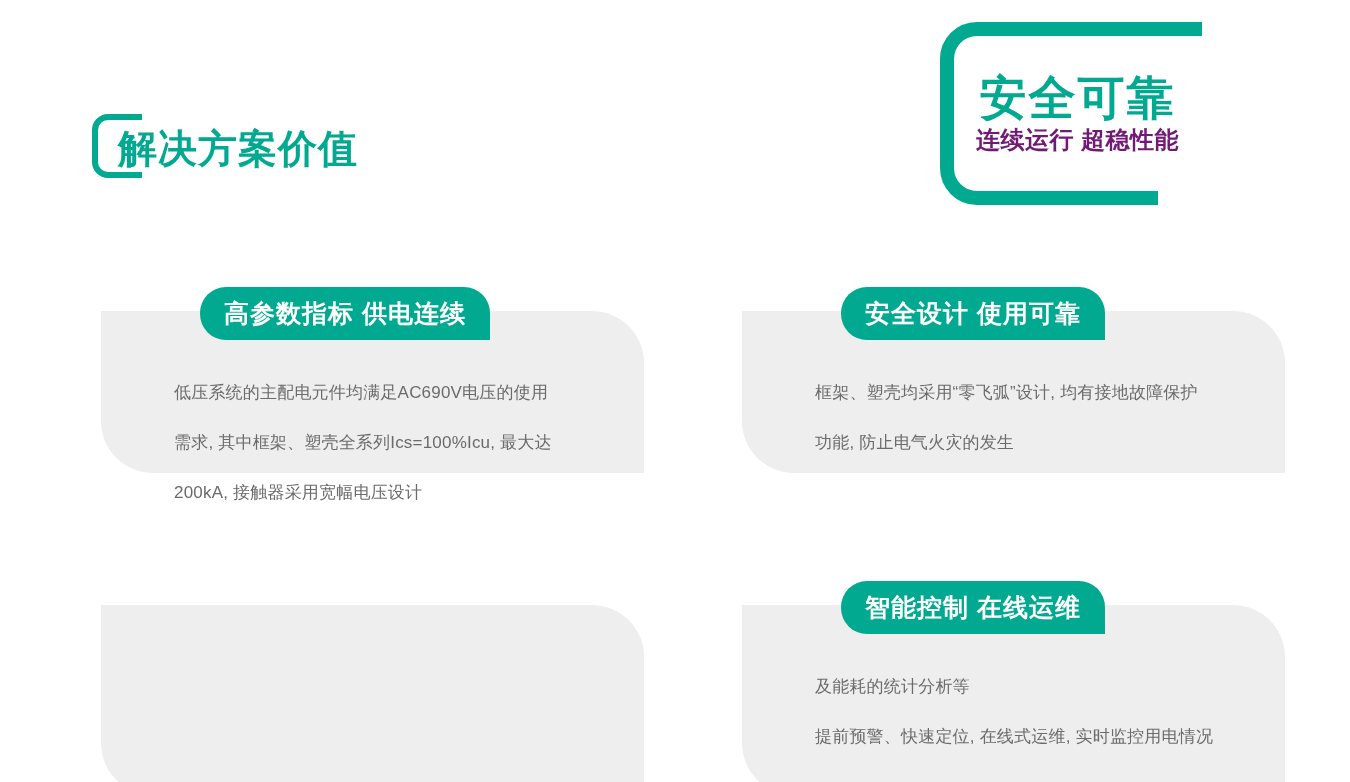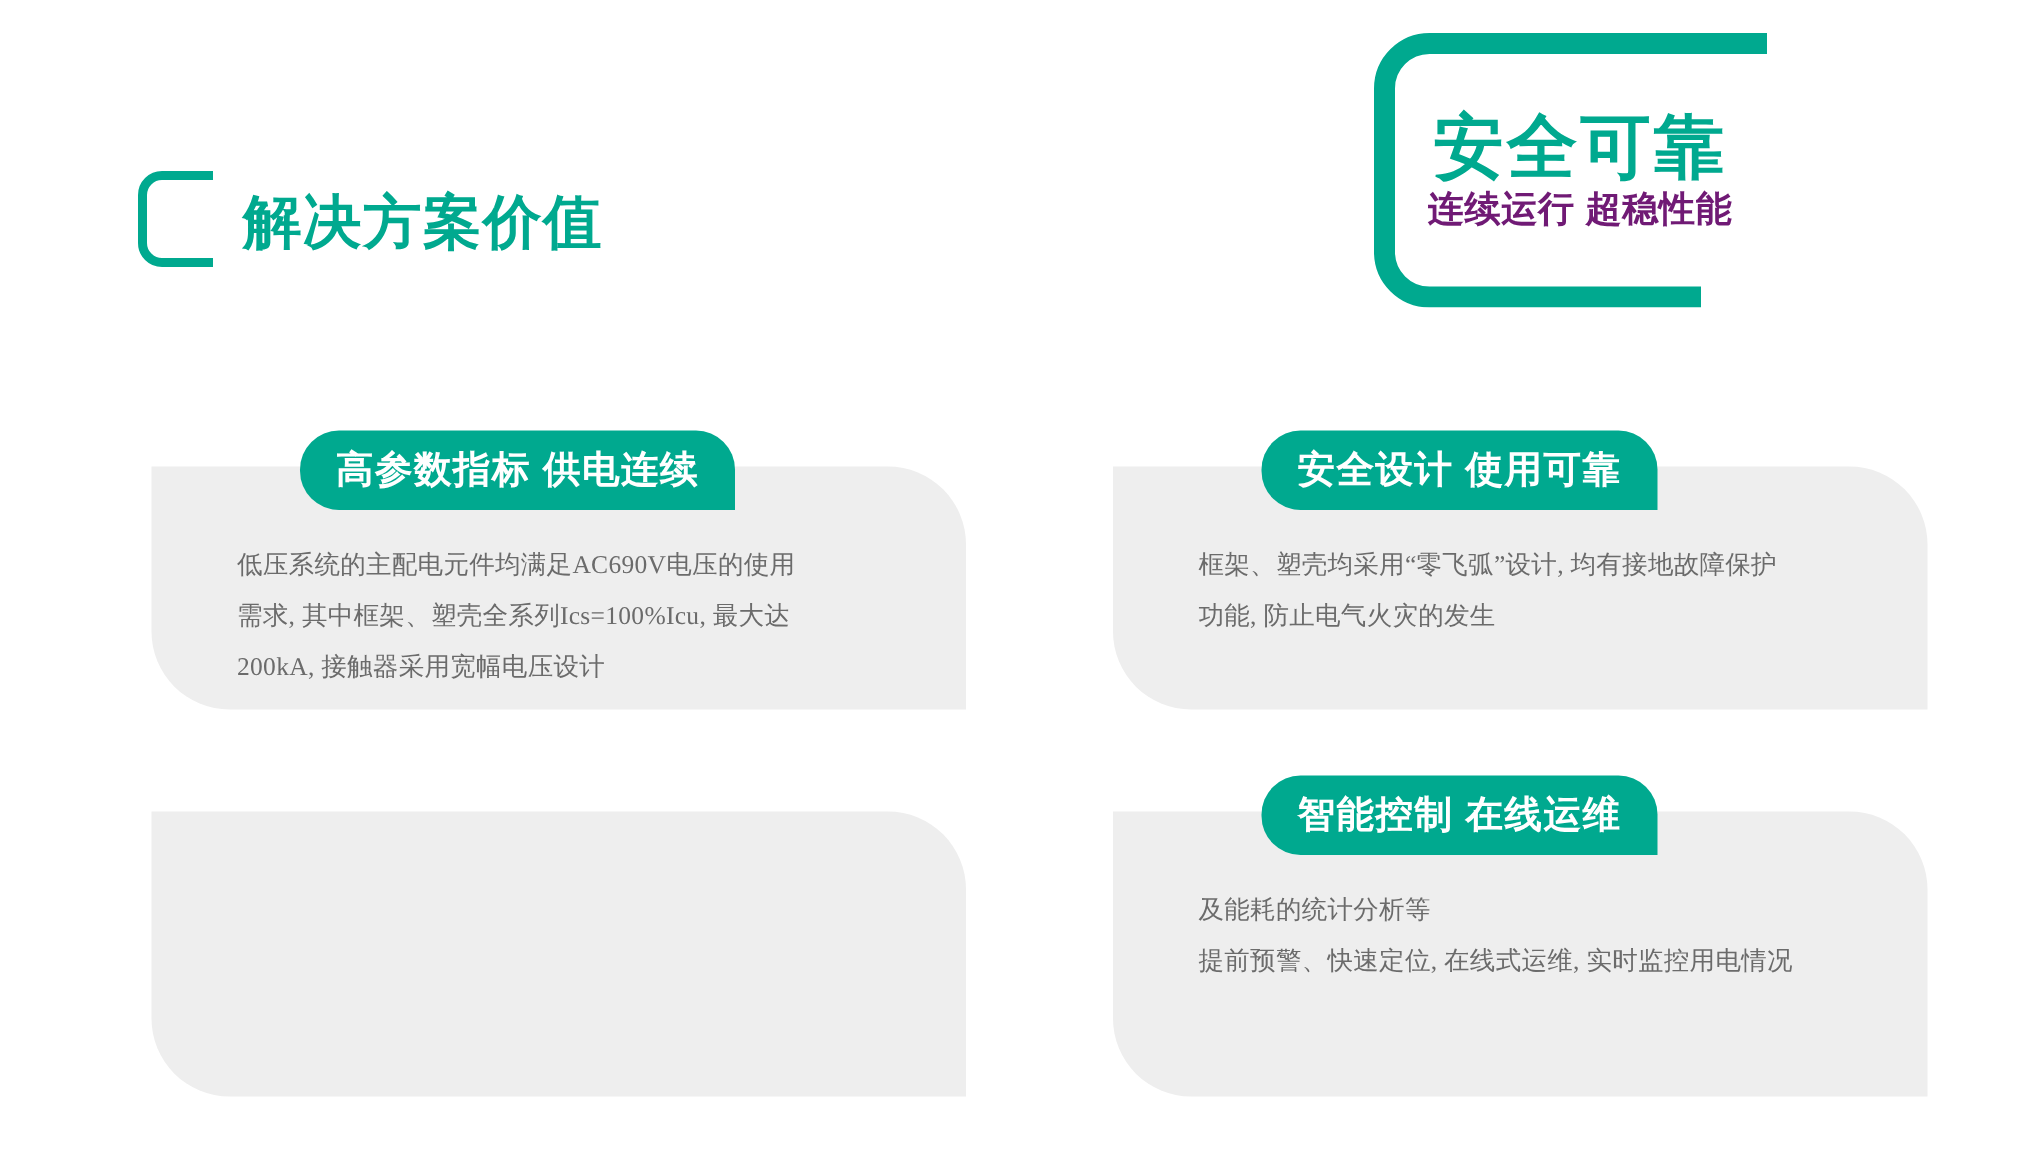--- a/index.html
+++ b/index.html
@@ -18,21 +18,20 @@
   }
 
   
   .page-heading {
     position: absolute;
     left: 92px;
     top: 112px;
     height: 72px;
     display: flex;
     align-items: center;
-    padding-left: 44px;
   }
   .heading-bracket {
     position: absolute;
     left: 0;
     top: 2px;
     width: 52px;
     height: 64px;
   }
   .page-heading-text {
     position: relative;
@@ -46,21 +45,20 @@
     white-space: nowrap;
   }
 
   
   .emblem {
     position: absolute;
     right: 135px;
     top: 22px;
     width: 275px;
     height: 197px;
-    padding-left: 24px;
   }
   .emblem-bracket {
     position: absolute;
     left: 0;
     top: 0;
     width: 275px;
     height: 183px;
   }
   .emblem-text {
     position: absolute;
@@ -146,21 +144,21 @@
     position: relative;
     z-index: 2;
     margin-left: 57px;
     margin-right: 36px;
     padding-top: 20px;
     font-size: 17px;
     color: #6b6b6b;
     line-height: 2.0;
     letter-spacing: 0.2px;
   }
-  .card-body p { margin: 0; font-family: Liberation Serif, serif; }
+  .card-body p { margin: 16px; }
 </style>
 </head>
 <body>
 
 <div class="page-heading">
   <span class="heading-bracket">
     <svg width="52" height="64" viewBox="0 0 52 64" xmlns="http://www.w3.org/2000/svg">
       <path d="M50 3 H16 A13 13 0 0 0 3 16 V48 A13 13 0 0 0 16 61 H50" fill="none" stroke="#00a98f" stroke-width="6" stroke-linecap="butt" stroke-linejoin="miter"></path>
     </svg>
   </span>

